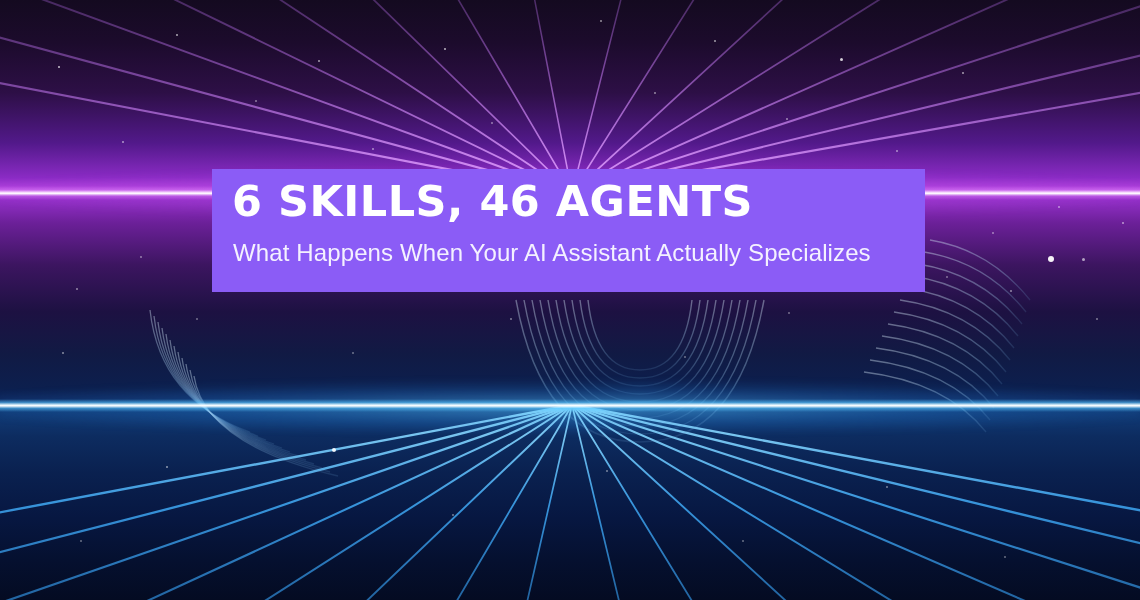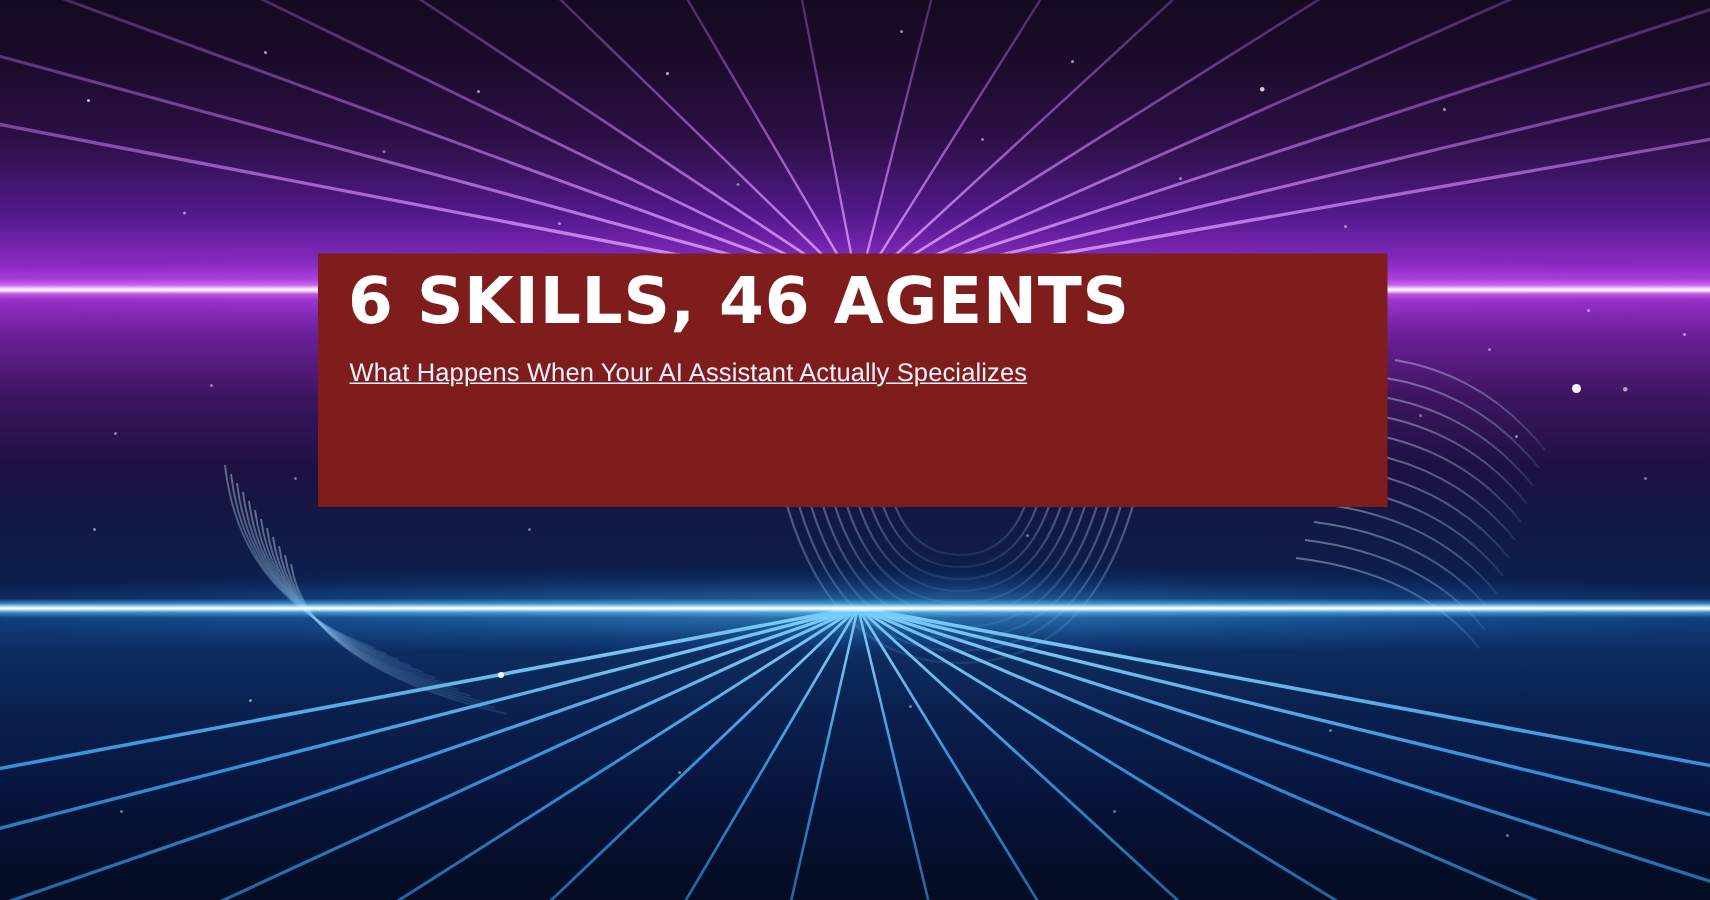--- a/index.html
+++ b/index.html
@@ -156,48 +156,47 @@
     border-radius: 50%;
     background: #ffffff;
   }
 
   
   .card {
     position: absolute;
     left: 212px;
     top: 169px;
     width: 713px;
-    height: 169px;
-    background: #7f1d1d;
+    height: 123px;
+    background: #8b5cf6;
   }
   .card-title {
     position: absolute;
     left: 20px;
     top: 8px;
     margin: 0;
     font-family: "DejaVu Sans", sans-serif;
     font-size: 43px;
     font-weight: 700;
     letter-spacing: 0.012em;
     color: #ffffff;
     white-space: nowrap;
     line-height: 1.15;
   }
   .card-sub {
     position: absolute;
     left: 21px;
     top: 70px;
     margin: 0;
     font-family: "Liberation Sans", sans-serif;
-    font-size: 17px;
+    font-size: 24px;
     font-weight: 400;
     color: #f4f1ff;
     white-space: nowrap;
     letter-spacing: 0.005em;
-    text-decoration: underline;
   }
 
   .handle {
     position: absolute;
     left: 212px;
     top: 340px;
     margin: 0;
     font-family: "DejaVu Sans", sans-serif;
     font-size: 18px;
     font-weight: 700;

